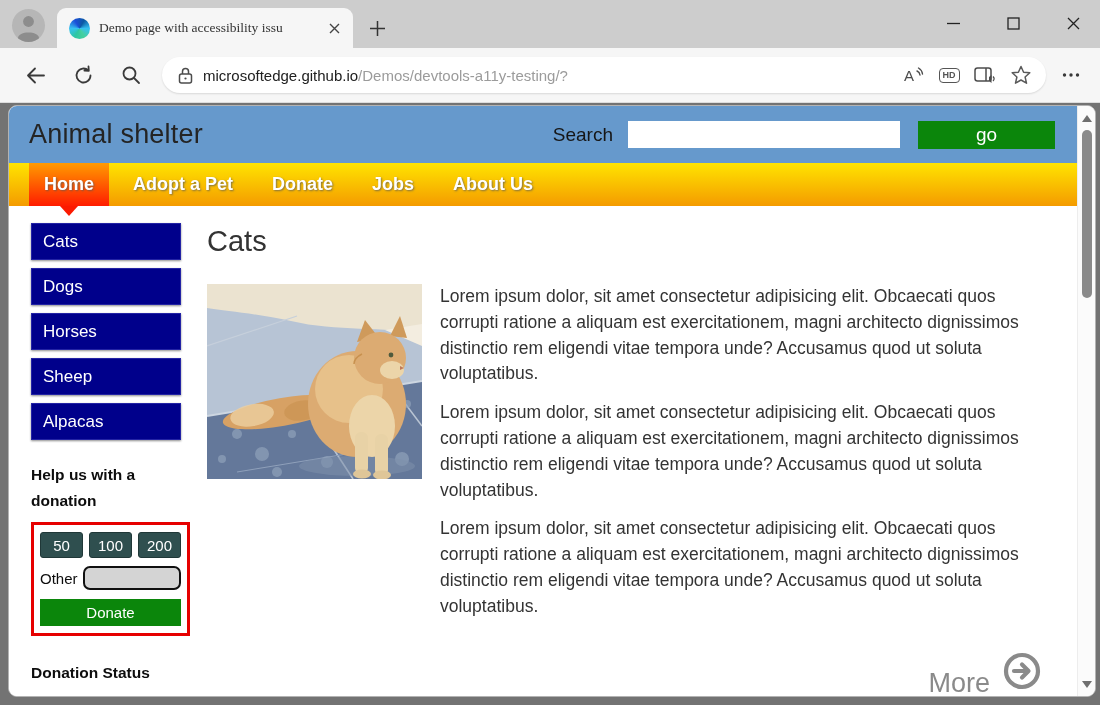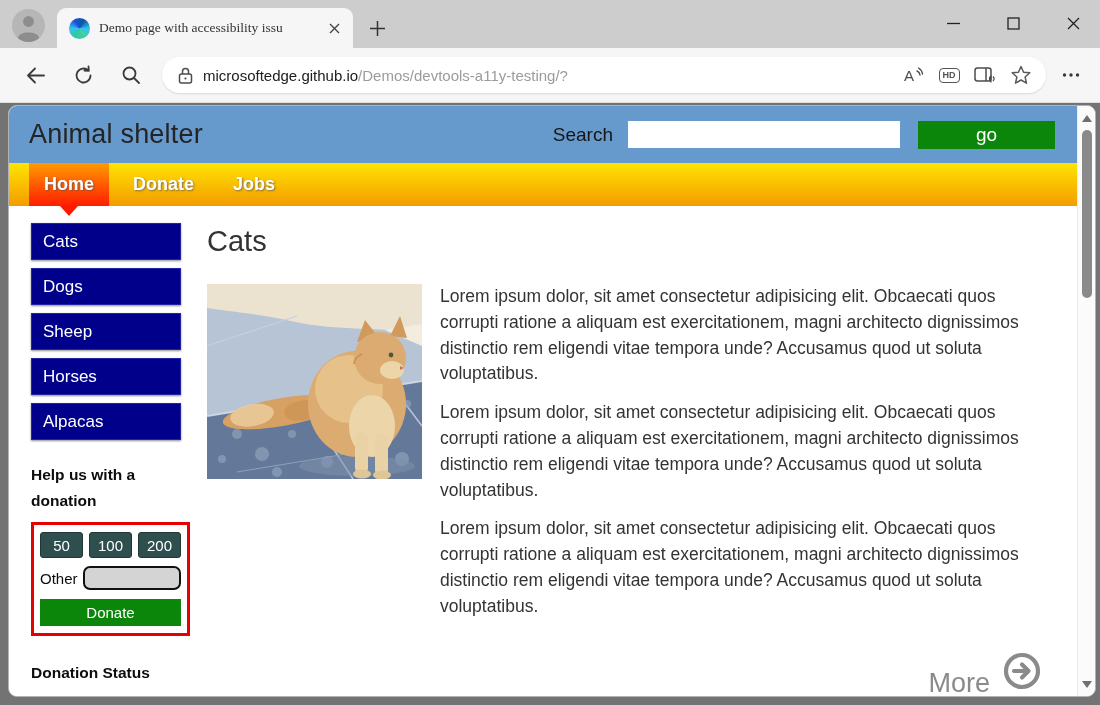--- a/index.html
+++ b/index.html
@@ -192,31 +192,33 @@
           <span class="site-title">Animal shelter</span>
           <div class="search-group">
             <span class="search-label">Search</span>
             <input class="search-input" type="text" value="" style="">
             <button class="go-btn">go</button>
           </div>
         </header>
 
         <nav class="site-nav">
           <div class="nav-item active">Home</div>
+          <div class="nav-item">Adopt a Pet</div>
           <div class="nav-item">Donate</div>
           <div class="nav-item">Jobs</div>
+          <div class="nav-item">About Us</div>
         </nav>
 
         <div class="page-body">
 
           <aside class="side-col">
             <button class="animal-btn">Cats</button>
             <button class="animal-btn">Dogs</button>
+            <button class="animal-btn">Horses</button>
             <button class="animal-btn">Sheep</button>
-            <button class="animal-btn">Horses</button>
             <button class="animal-btn">Alpacas</button>
 
             <h2 class="help-heading">Help us with a donation</h2>
 
             <div class="donation-box">
               <div class="amount-row">
                 <button class="amount-btn">50</button>
                 <button class="amount-btn">100</button>
                 <button class="amount-btn">200</button>
               </div>

